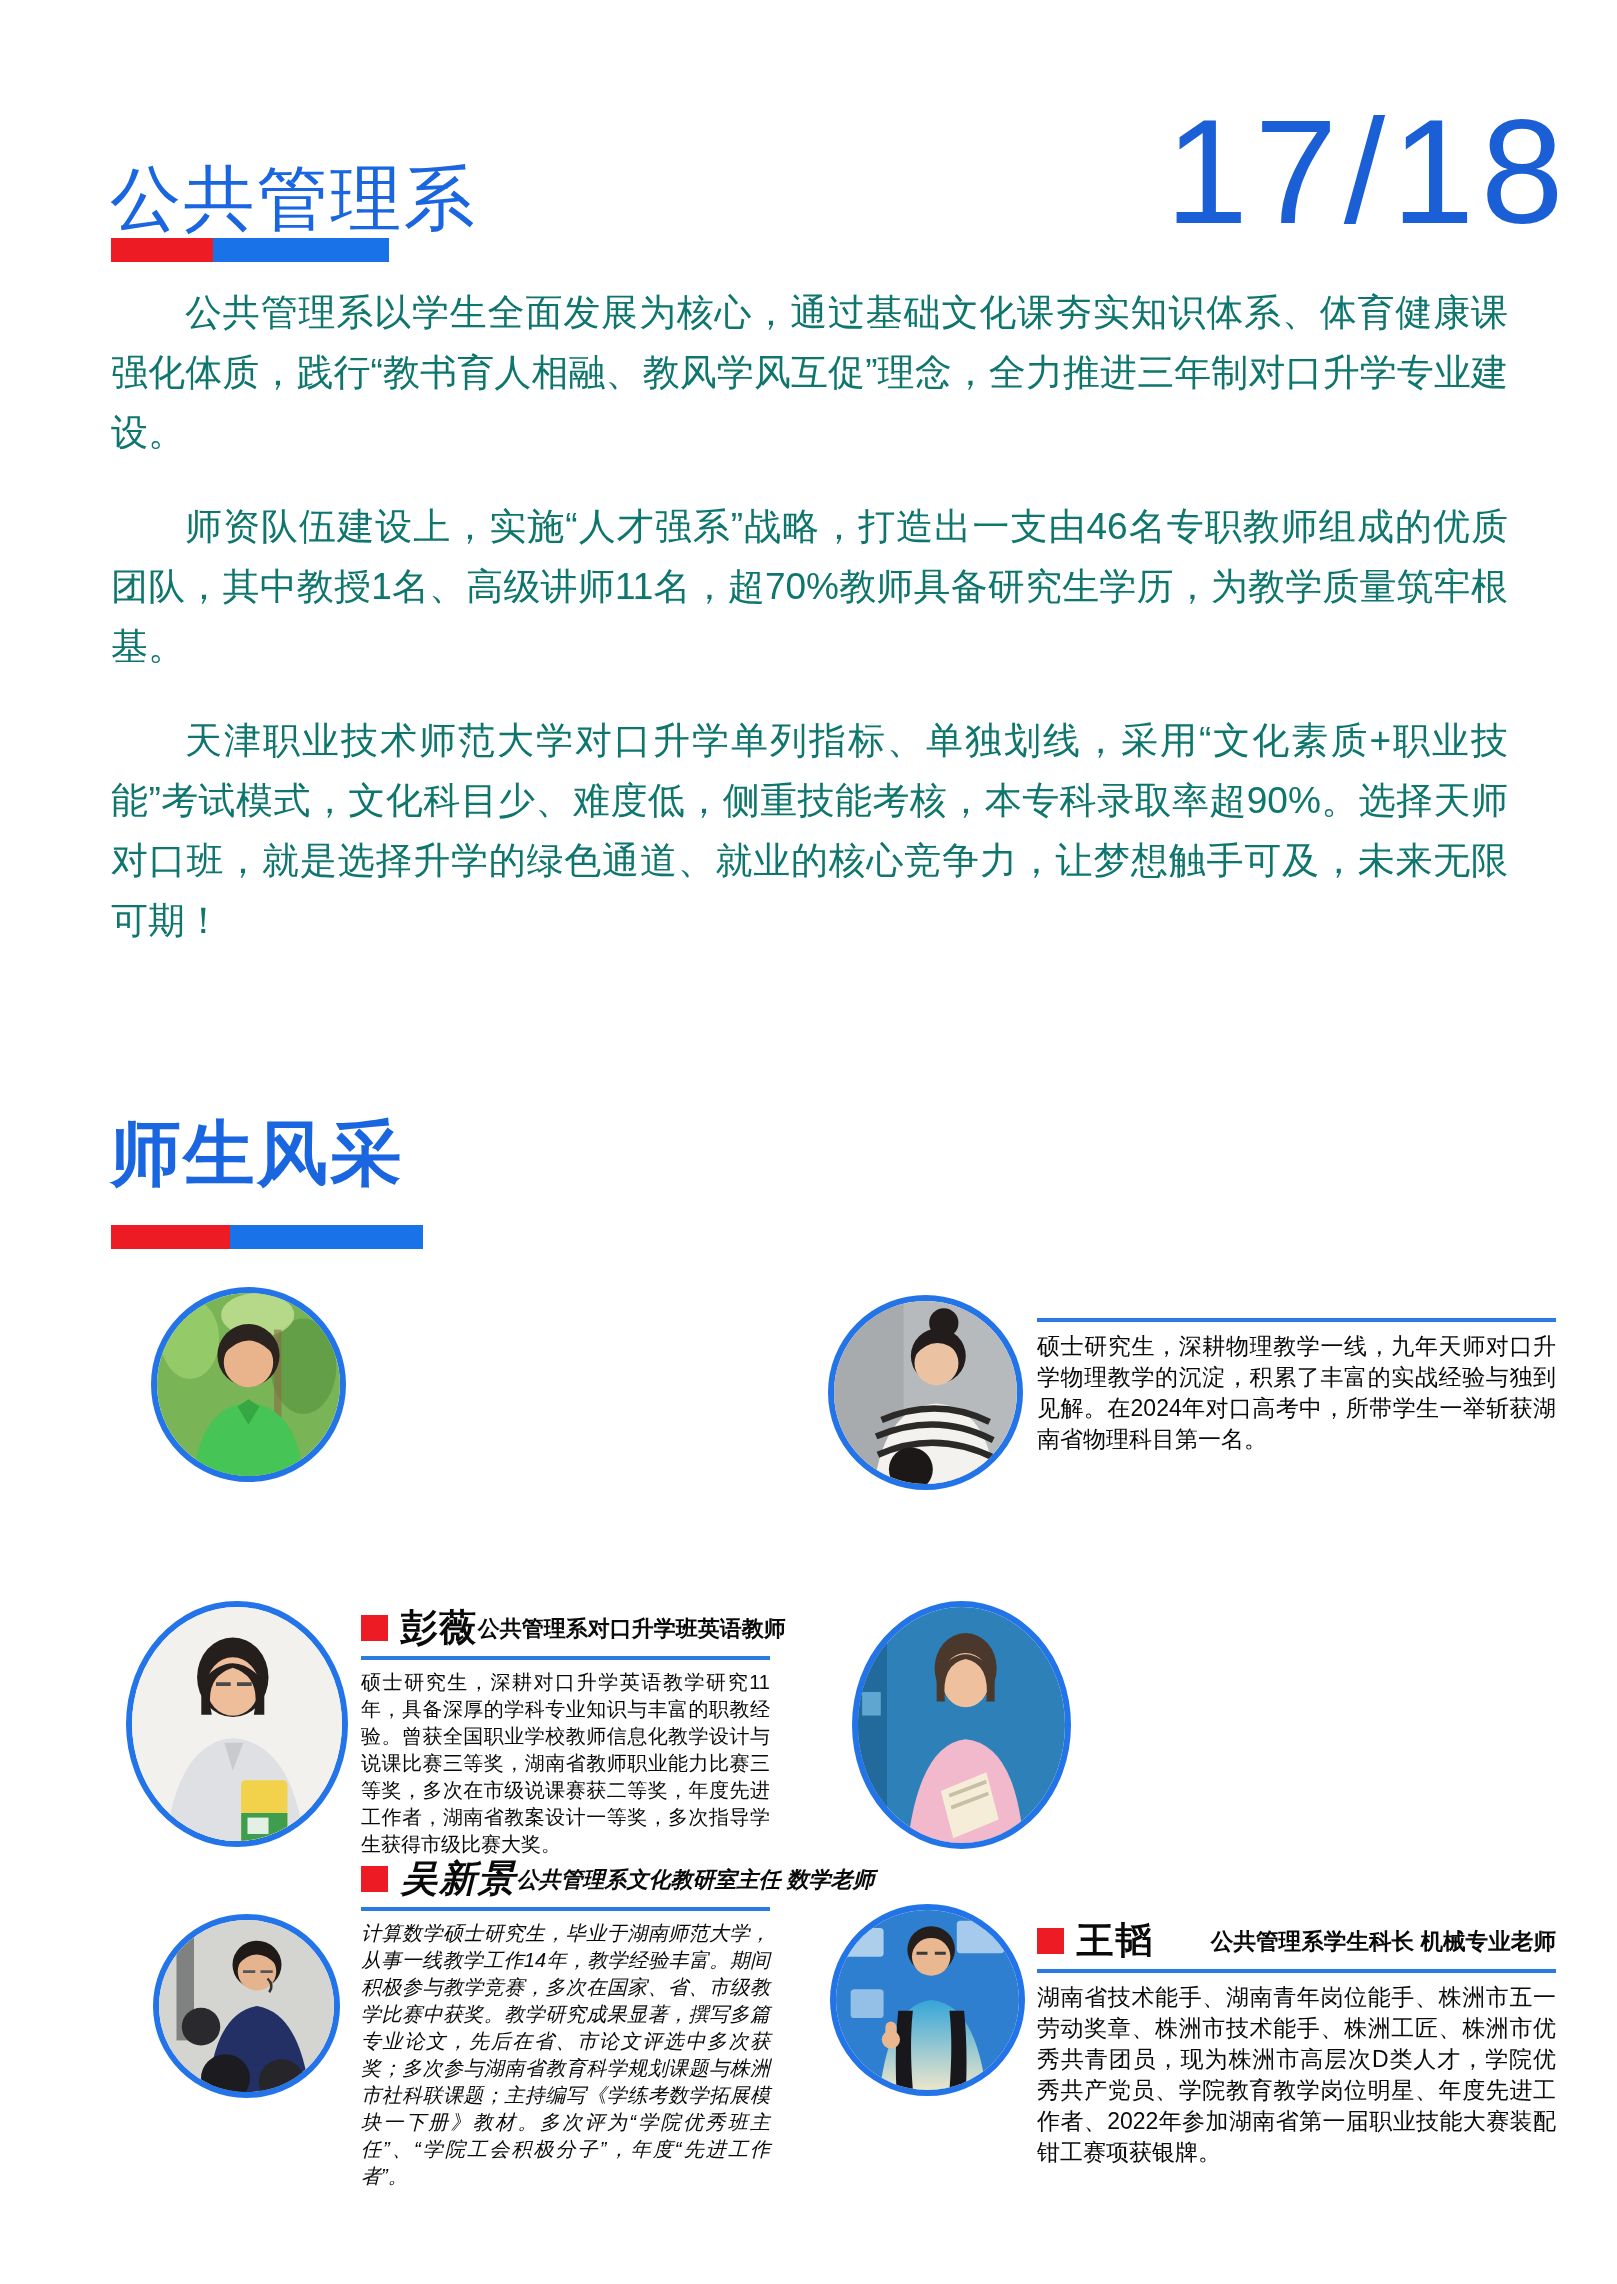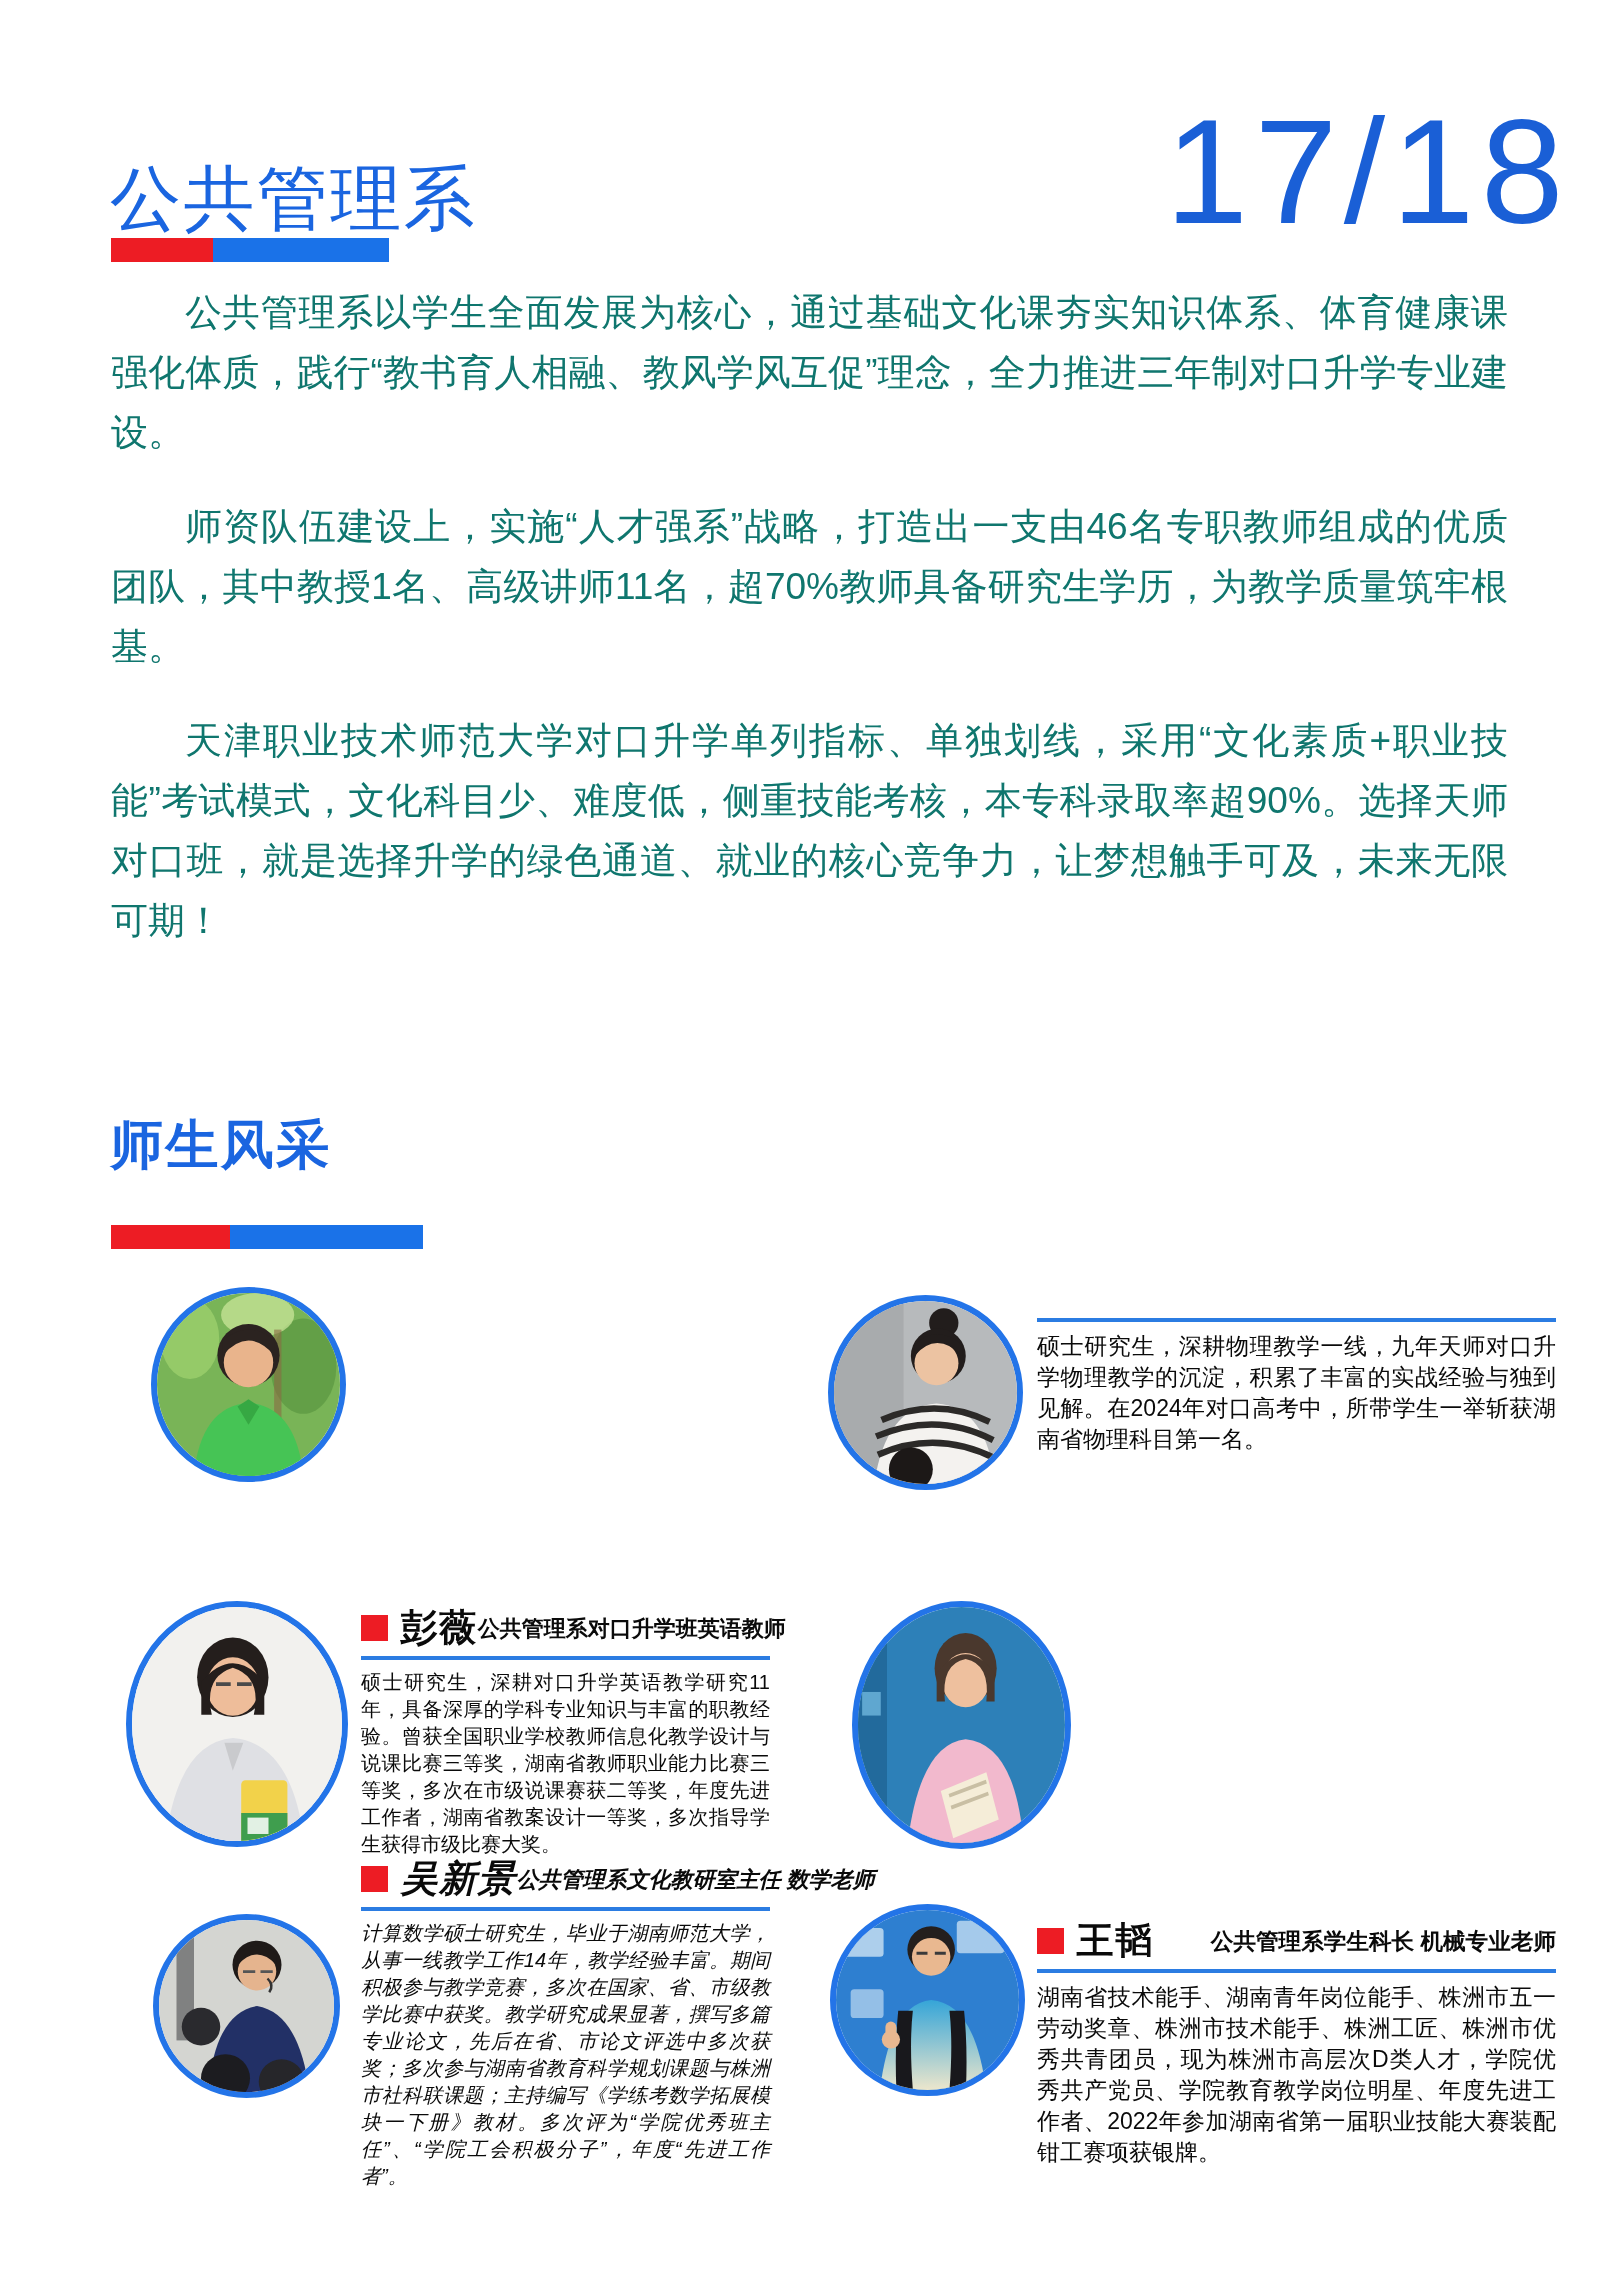--- a/index.html
+++ b/index.html
@@ -22,21 +22,21 @@
     font-size:149px;font-weight:400;color:#1a5fd6;line-height:1;letter-spacing:6.4px;
   }
   
   .intro{position:absolute;left:111px;top:283px;width:1397px;}
   .intro p{
     margin:0 0 34px 0;font-size:37px;line-height:60px;text-indent:2em;
     text-align:justify;color:#0f766e;
   }
   
   .section-title{
-    position:absolute;left:110px;top:1118px;font-size:53px;font-weight:800;
+    position:absolute;left:110px;top:1118px;font-size:71px;font-weight:800;
     color:#1a65e0;line-height:1;letter-spacing:2.4px;
   }
   
   .card{position:absolute;}
   .card .head{display:flex;align-items:flex-end;}
   .card .sq{width:26.6px;height:26.6px;background:#ed1c24;margin:0 13px 4.8px 0;flex:none;}
   .card .nm{font-size:37px;font-weight:800;line-height:1;letter-spacing:1.6px;white-space:nowrap;}
   .card .ttl{margin-left:auto;font-size:22px;font-weight:700;padding-bottom:2.4px;white-space:nowrap;}
   .card .rule{height:4px;background:#2b7ce2;margin-top:9.7px;}
   .card .bio{

